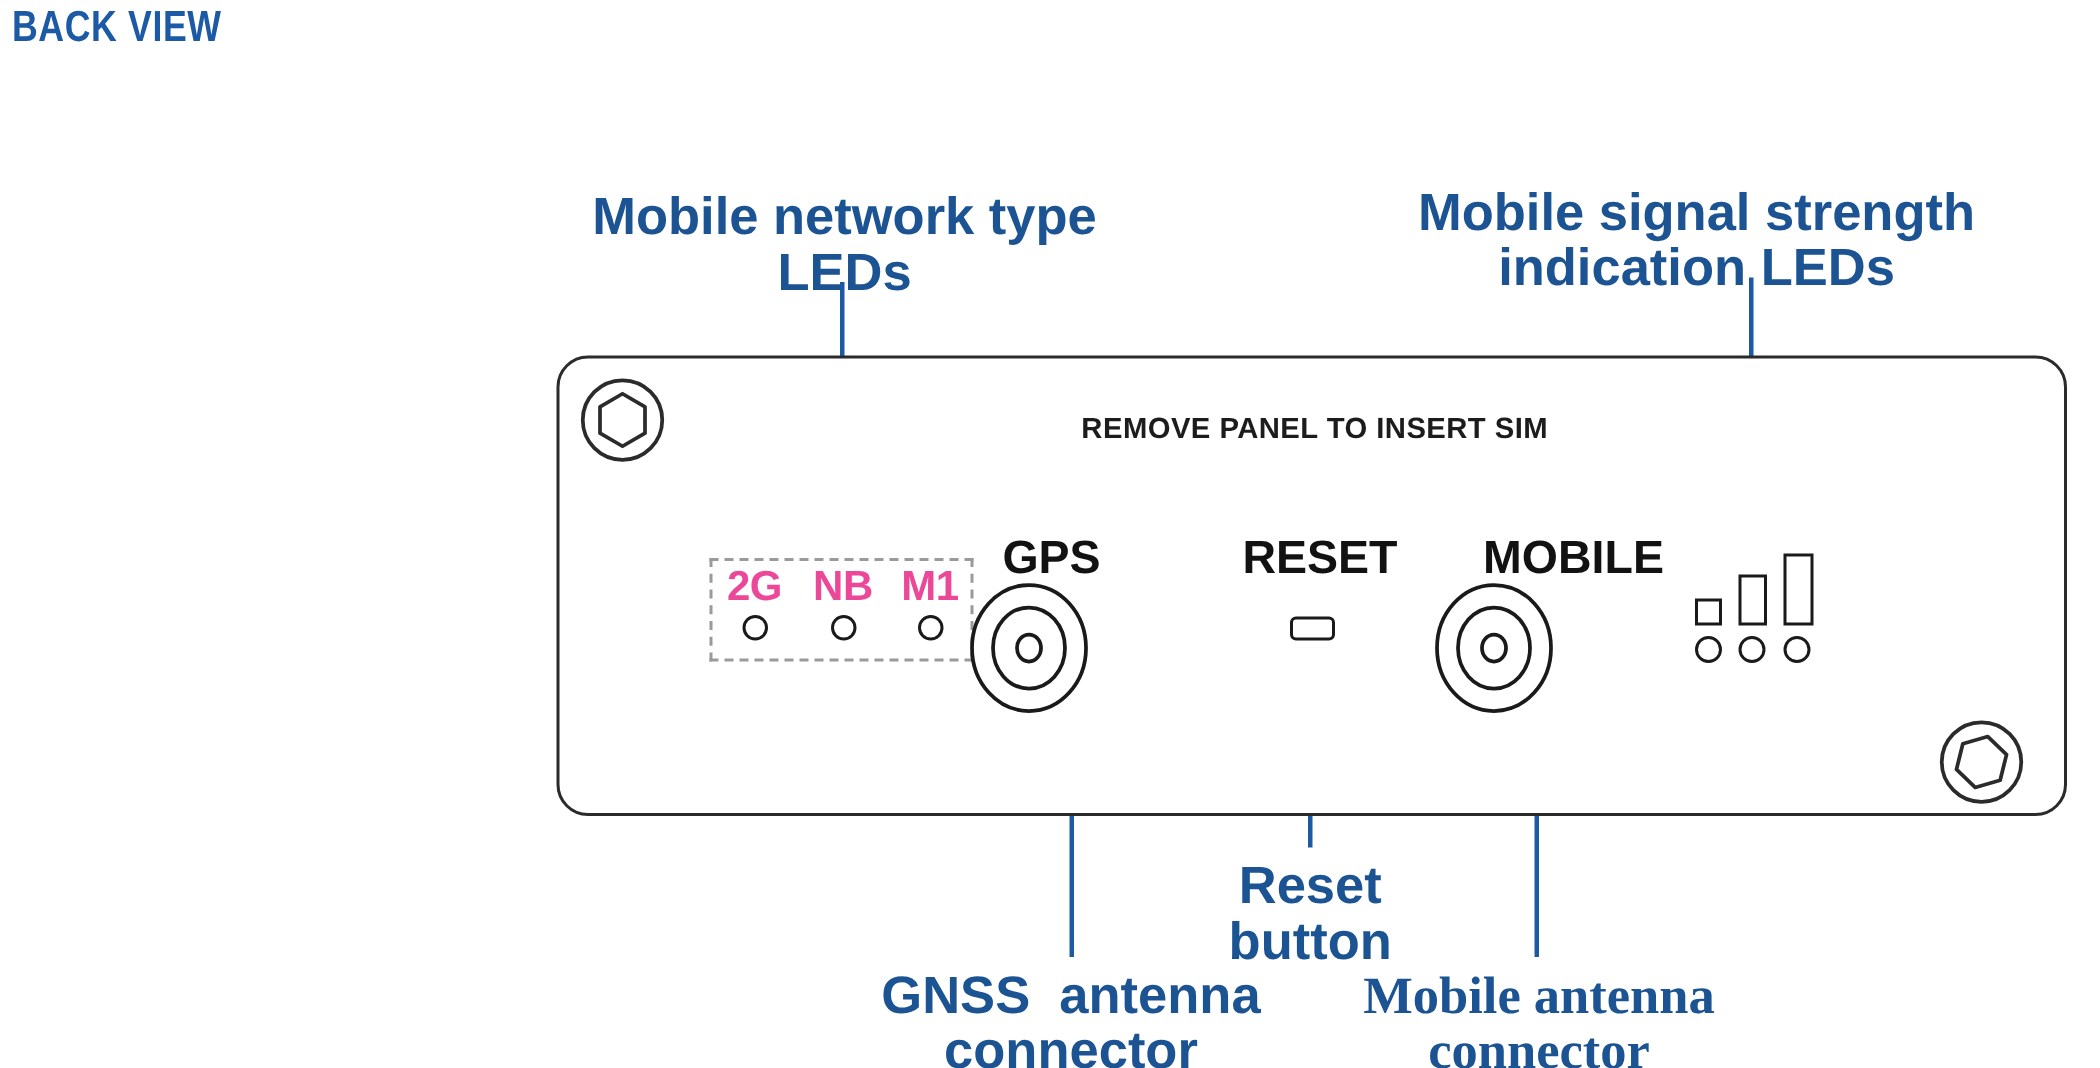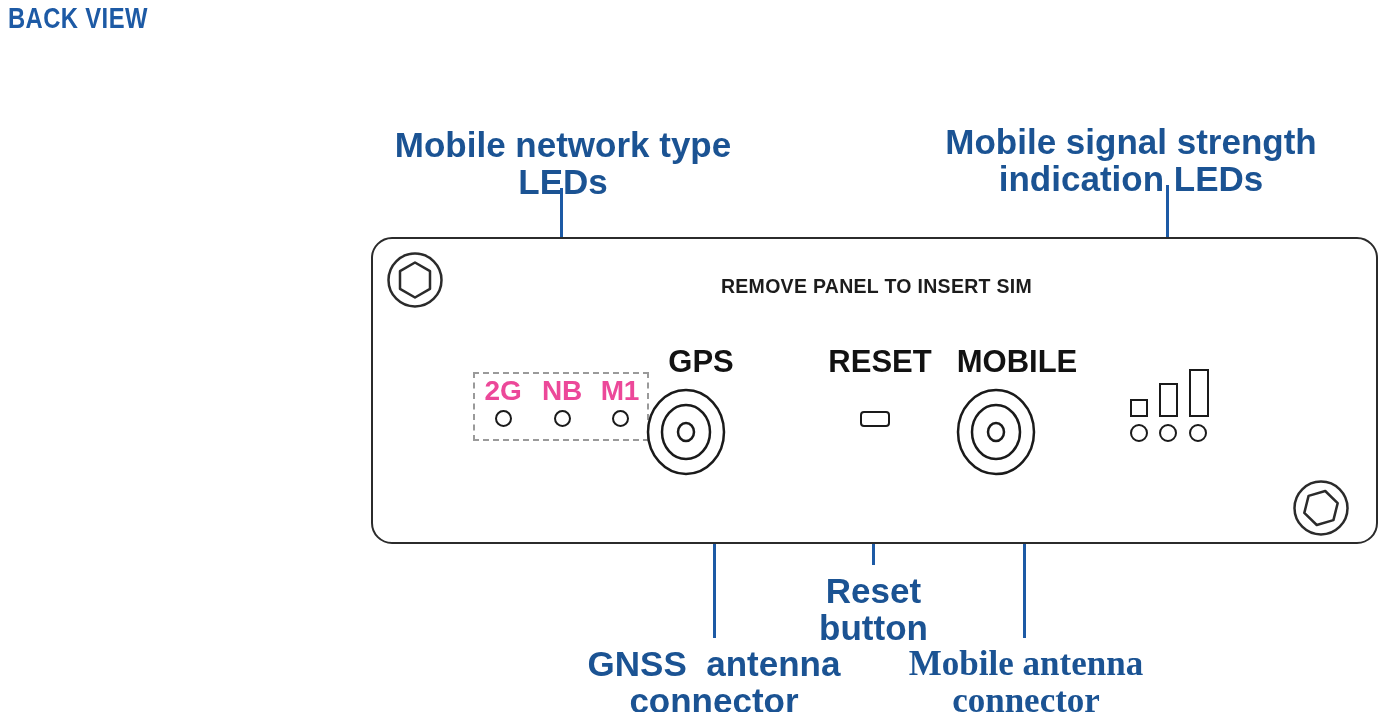--- a/index.html
+++ b/index.html
@@ -96,24 +96,25 @@
 
   
   .port-label {
     position: absolute;
     font-family: "Liberation Sans", sans-serif;
     font-weight: bold;
     font-size: 31px;
     color: #121212;
     white-space: nowrap;
     text-align: center;
+    margin-top: 10px;
   }
   #label-gps    { left: 273px; top: 105px; width: 110px; }
   #label-reset  { left: 432px; top: 105px; width: 150px; }
-  #label-mobile { left: 551px; top: 105px; width: 186px; }
+  #label-mobile { left: 551px; top: 105px; width: 186px; padding-left: 32px; }
 
   
   #net-led-group {
     position: absolute;
     left: 100px;
     top: 133px;
     width: 176px;
     height: 69px;
     border: 2px dashed #9a9a9a;
     box-sizing: border-box;

